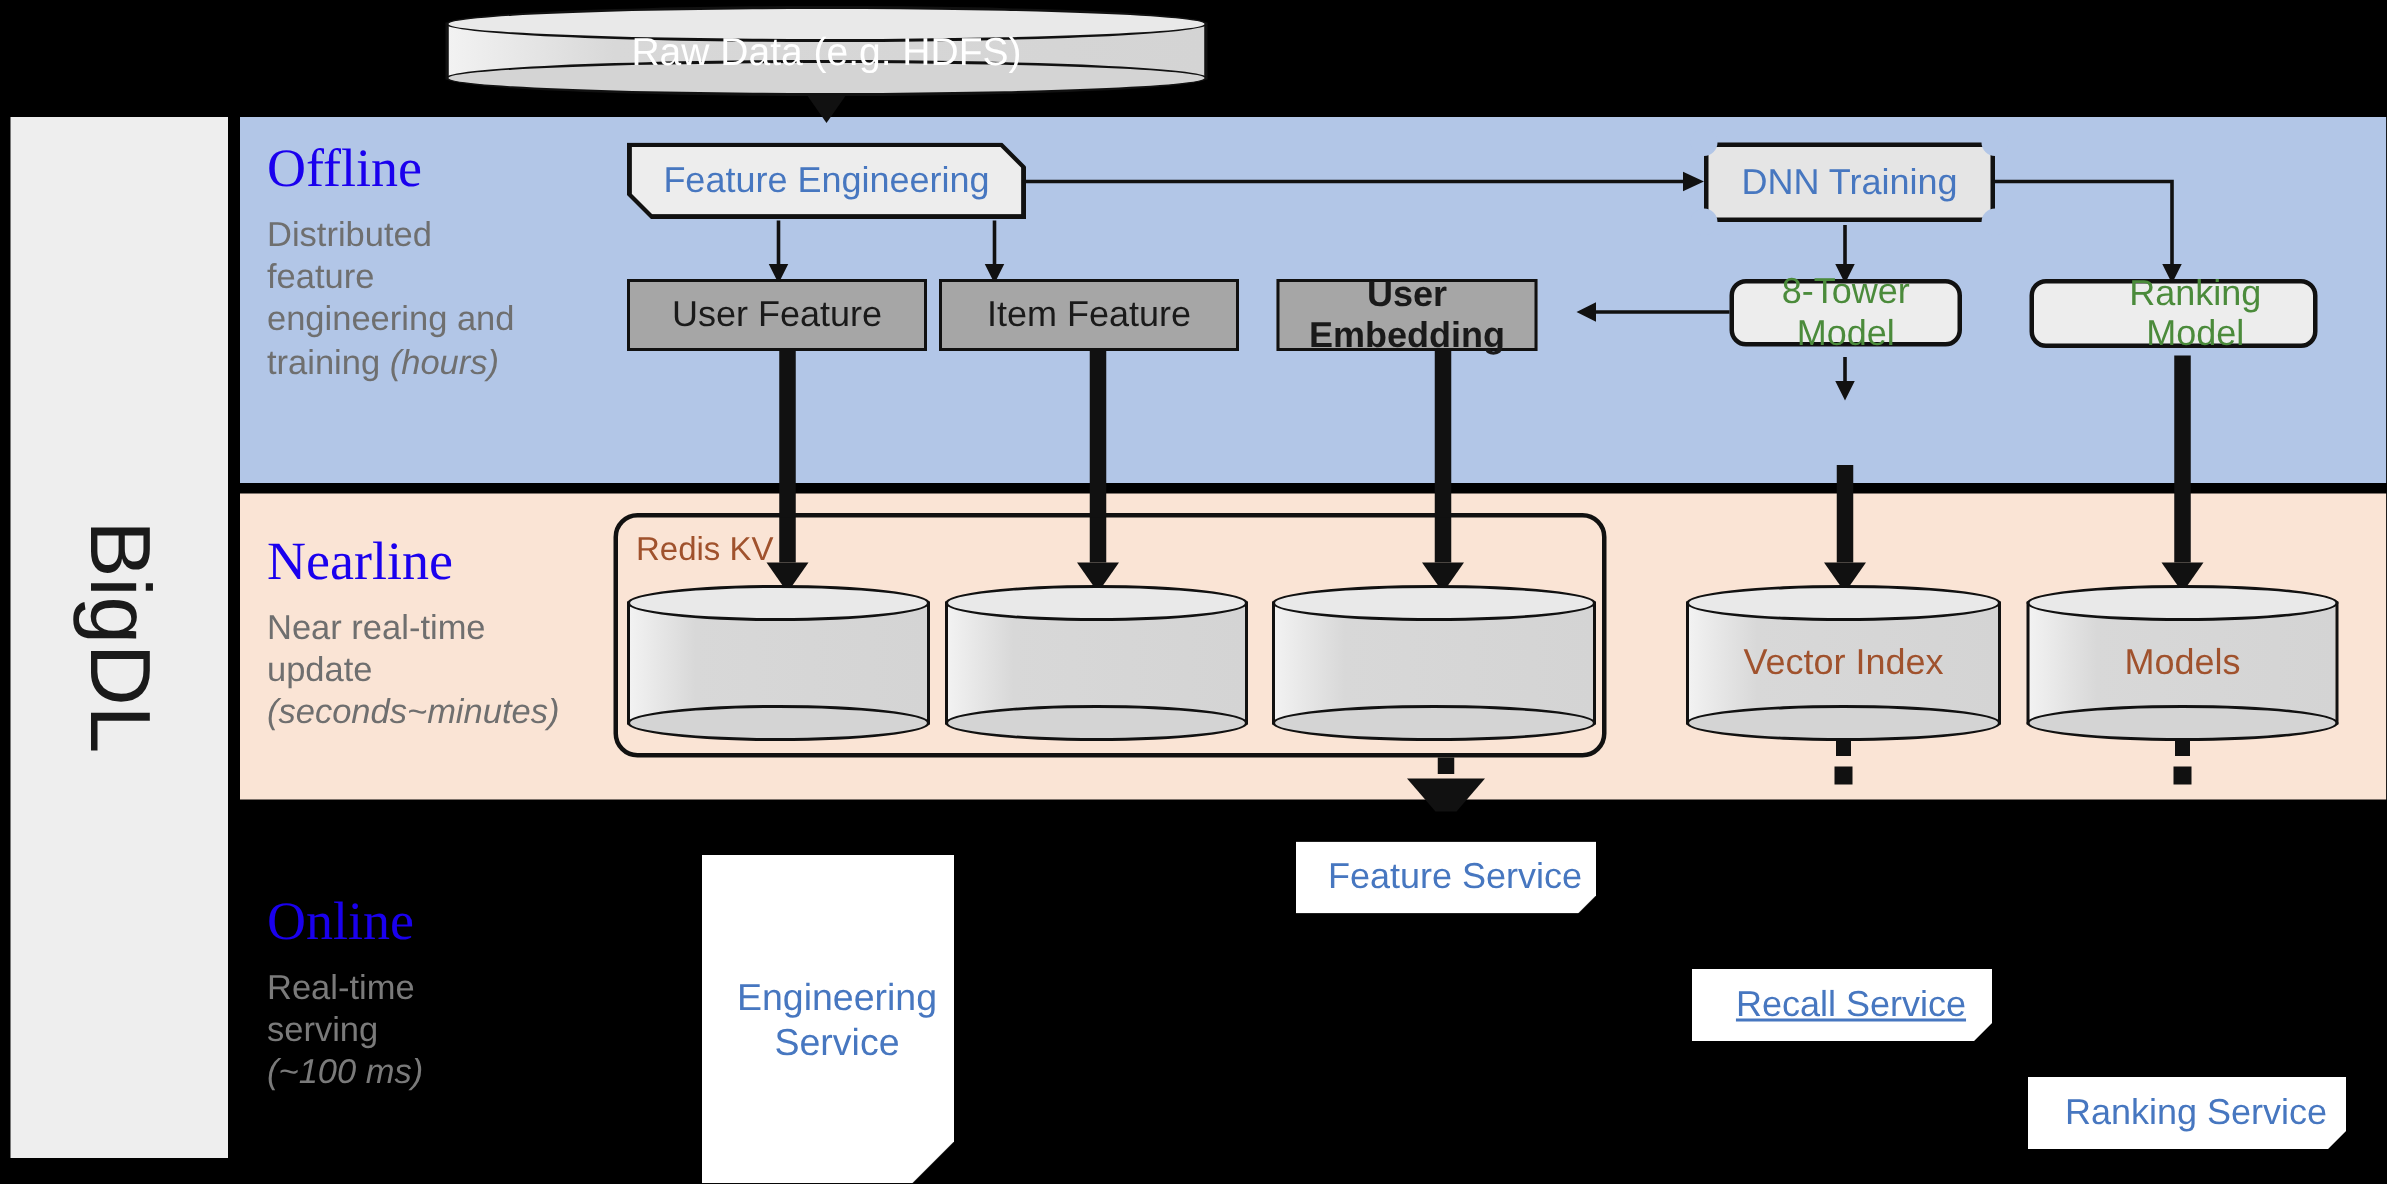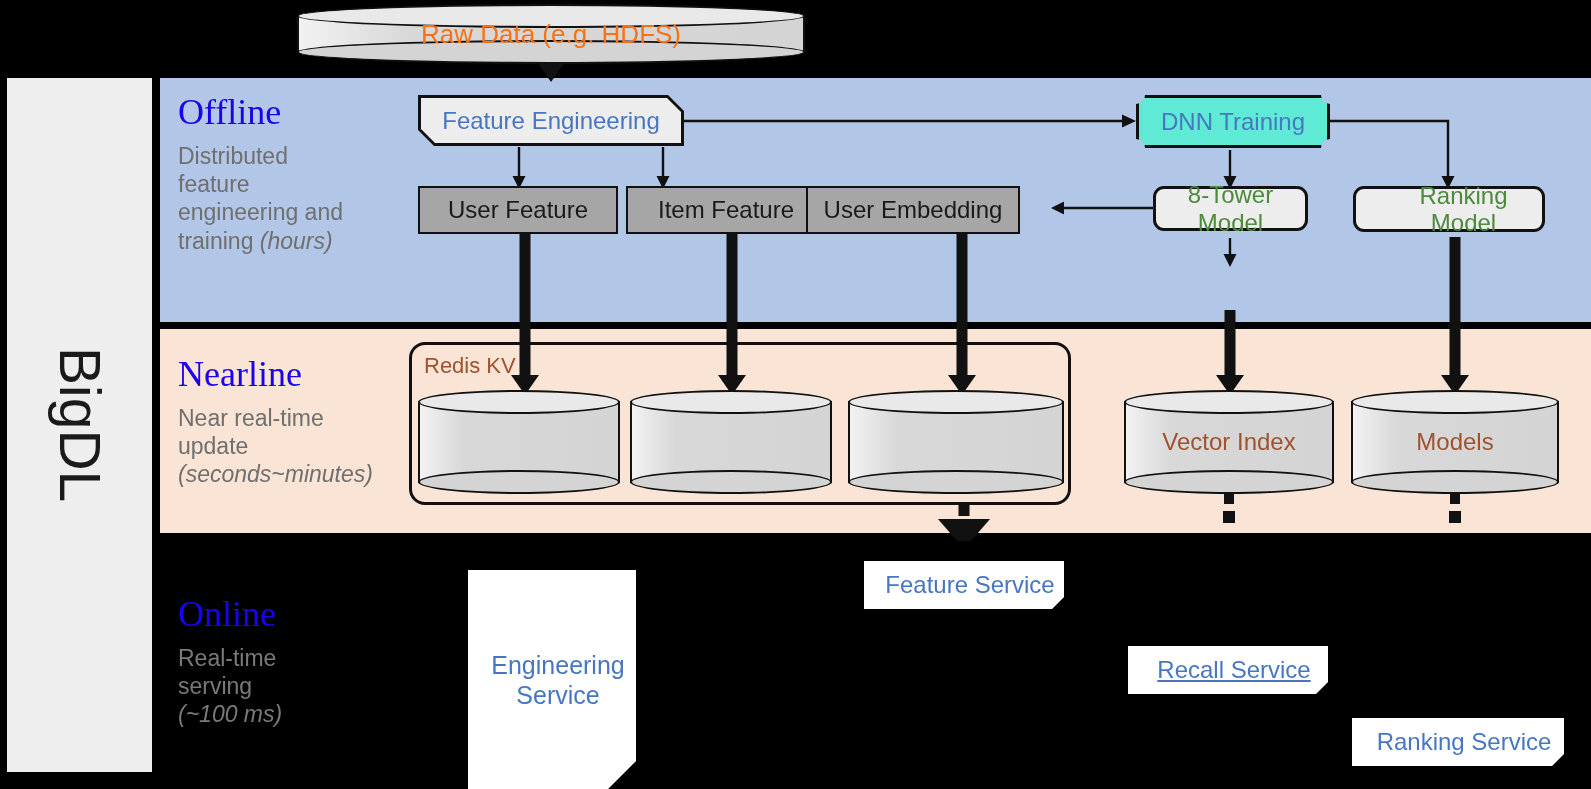--- a/index.html
+++ b/index.html
@@ -131,21 +131,21 @@
 
   
   .card-concave-outer {
     position: absolute;
     background: #111;
     border-radius: 4px;
   }
   .card-concave-inner {
     position: absolute;
     left: 3px; top: 3px; right: 3px; bottom: 3px;
-    background: #5eead4;
+    background: #e5e5e5;
     display: flex; align-items: center; justify-content: center;
     font-size: 24px;
   }
   .card-notch {
     position: absolute;
     width: 18px; height: 18px;
     background: #b2c6e7;
     border-radius: 50%;
   }
 
@@ -181,21 +181,21 @@
     border-radius: 50% / 50%;
   }
   .cyl .label {
     position: absolute;
     left: 0; right: 0; top: 0; bottom: 0;
     display: flex; align-items: center; justify-content: center;
     font-size: 24px;
     color: #a0522d;
     z-index: 3;
   }
-  #raw-data .label { color: #f97316; font-size: 26px; }
+  #raw-data .label { color: #ffffff; font-size: 26px; }
   #raw-data .top { background: #e9e9e9; }
 
   
   #redis-group {
     position: absolute;
     left: 409px;
     top: 342px;
     width: 662px;
     height: 163px;
     border: 3px solid #111;
@@ -355,21 +355,21 @@
     <div class="card-notch" style="left:-9px;  bottom:-9px;"></div>
     <div class="card-notch" style="right:-9px; bottom:-9px;"></div>
   </div>
 
   <div class="node box-gray" style="left:418px; top:186px; width:200px; height:48px;">
     <span>User Feature</span>
   </div>
   <div class="node box-gray" style="left:626px; top:186px; width:200px; height:48px;">
     <span>Item Feature</span>
   </div>
-  <div class="node box-gray" style="left:806px; top:186px; width:214px; height:48px;">
+  <div class="node box-gray" style="left:851px; top:186px; width:174px; height:48px;font-weight:bold;">
     <span>User Embedding</span>
   </div>
 
   <div class="node box-round" style="left:1153px; top:186px; width:155px; height:45px;">
     <span class="txt-green">8-Tower Model</span>
   </div>
   <div class="node box-round" style="left:1353px; top:186px; width:192px; height:46px;padding-left:29px;">
     <span class="txt-green">Ranking Model</span>
   </div>
 

